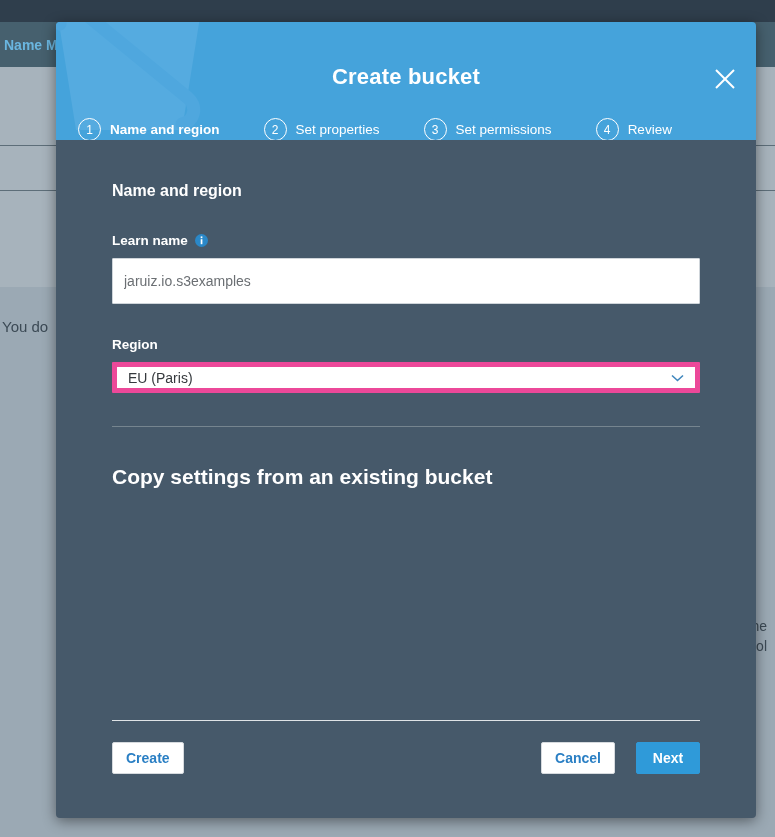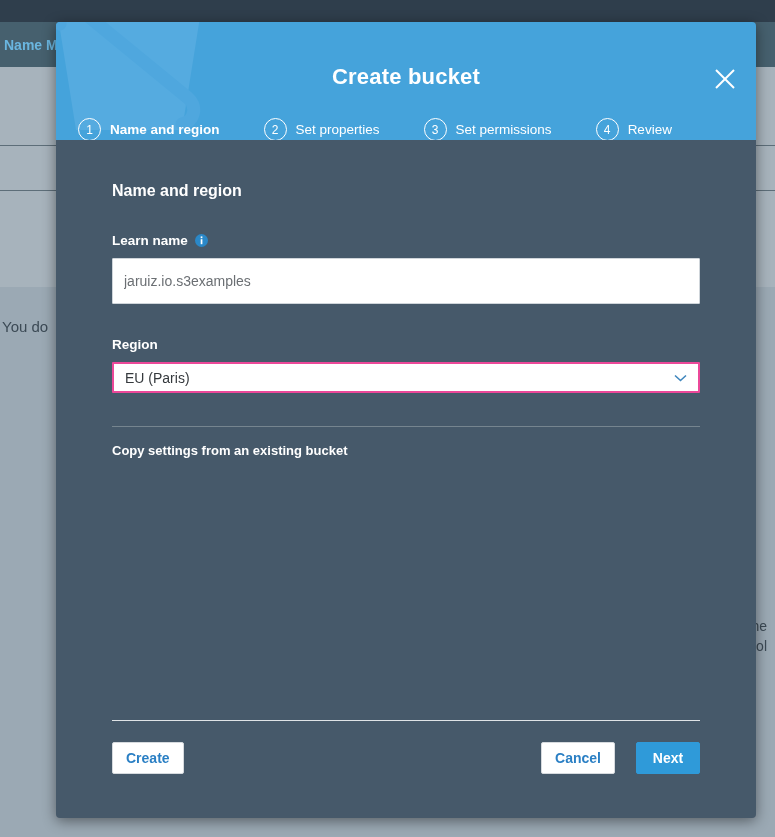--- a/index.html
+++ b/index.html
@@ -205,21 +205,21 @@
     font-family: "Liberation Sans", sans-serif;
     padding: 0 11px;
     outline: none;
   }
   .select-box {
     margin-top: 10px;
     width: 100%;
     height: 31px;
     box-sizing: border-box;
     background: #ffffff;
-    border: 2px solid #ec4899;
+    border: 5px solid #ec4899;
     border-radius: 1px;
     display: flex;
     align-items: center;
     padding: 0 11px;
     cursor: pointer;
   }
   .select-value {
     color: #35393d;
     font-size: 14px;
     flex: 1 1 auto;
@@ -238,23 +238,23 @@
     height: 8px;
     flex: none;
   }
   .divider {
     margin-top: 33px;
     height: 1px;
     background: #76858f;
   }
   .subsection-title {
     color: #ffffff;
-    font-size: 13px;
-    font-weight: bold;
-    margin-top: 16px;
+    font-size: 21px;
+    font-weight: bold;
+    margin-top: 38px;
   }
 
   
   .modal-footer {
     flex: none;
     height: 98px;
     position: relative;
     padding: 0 56px;
   }
   .footer-divider {

